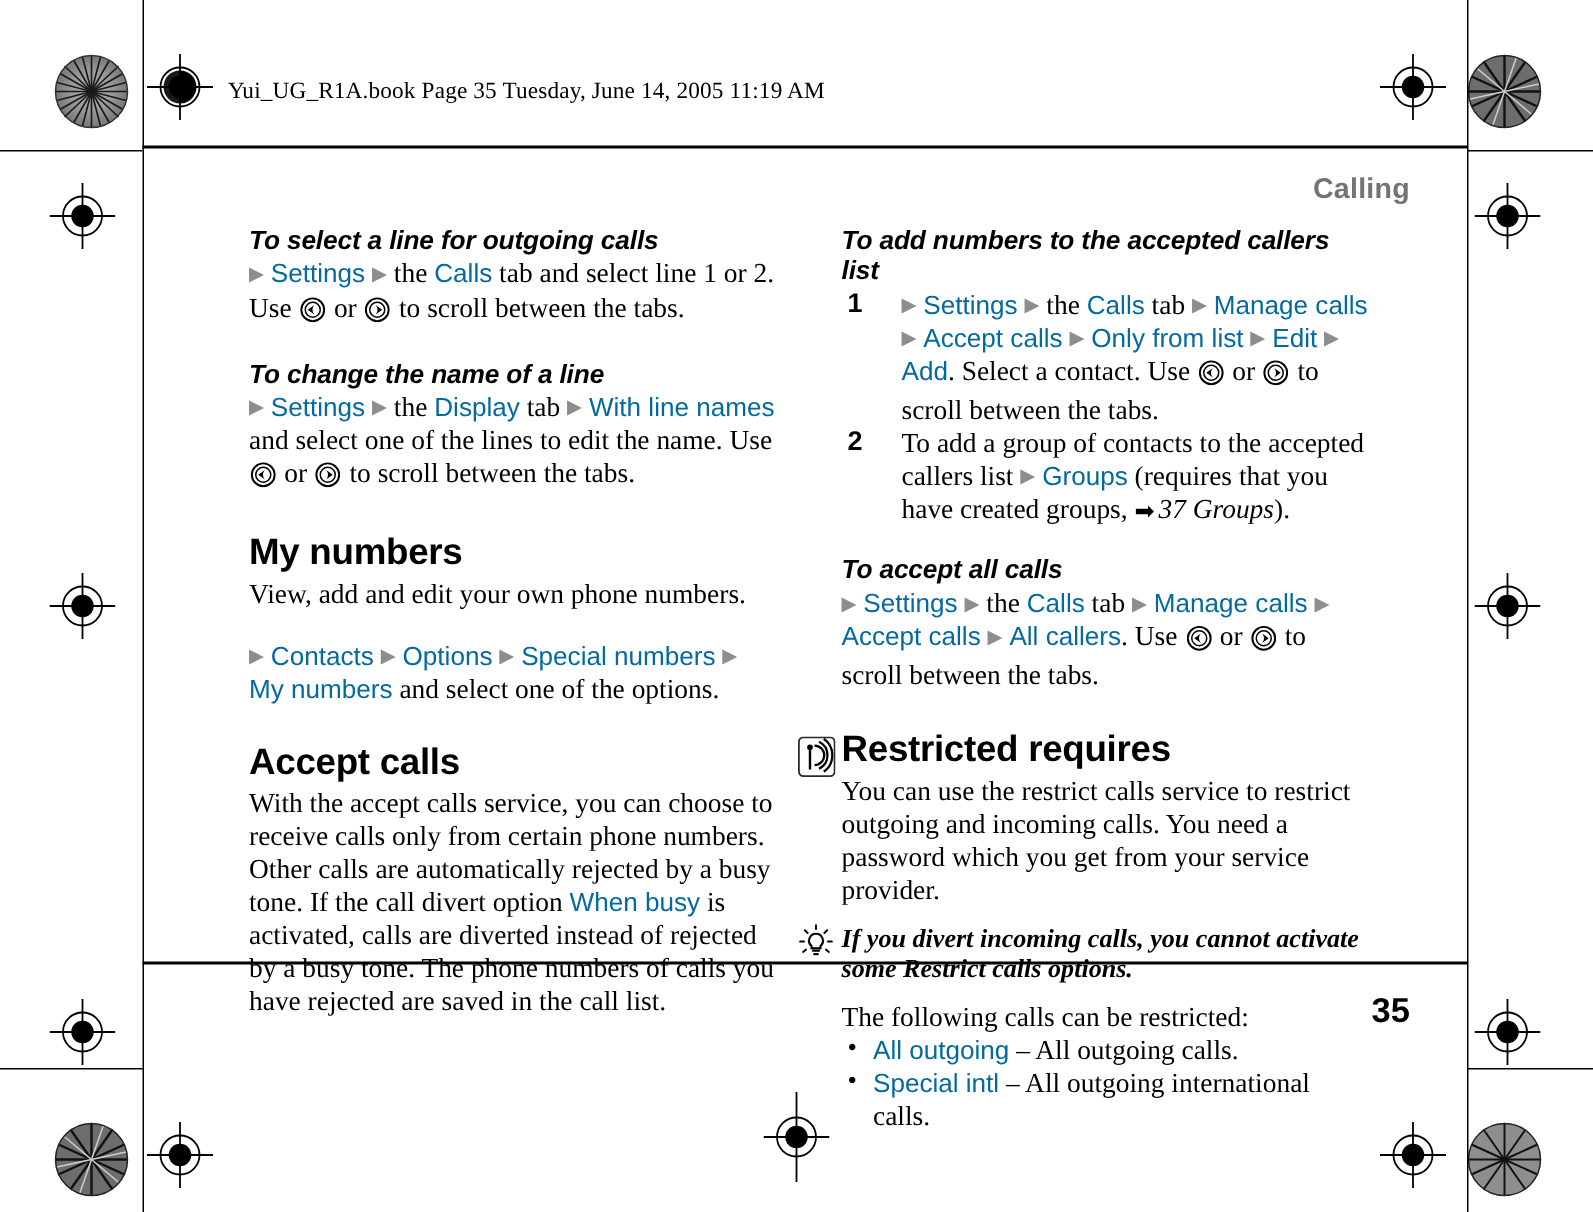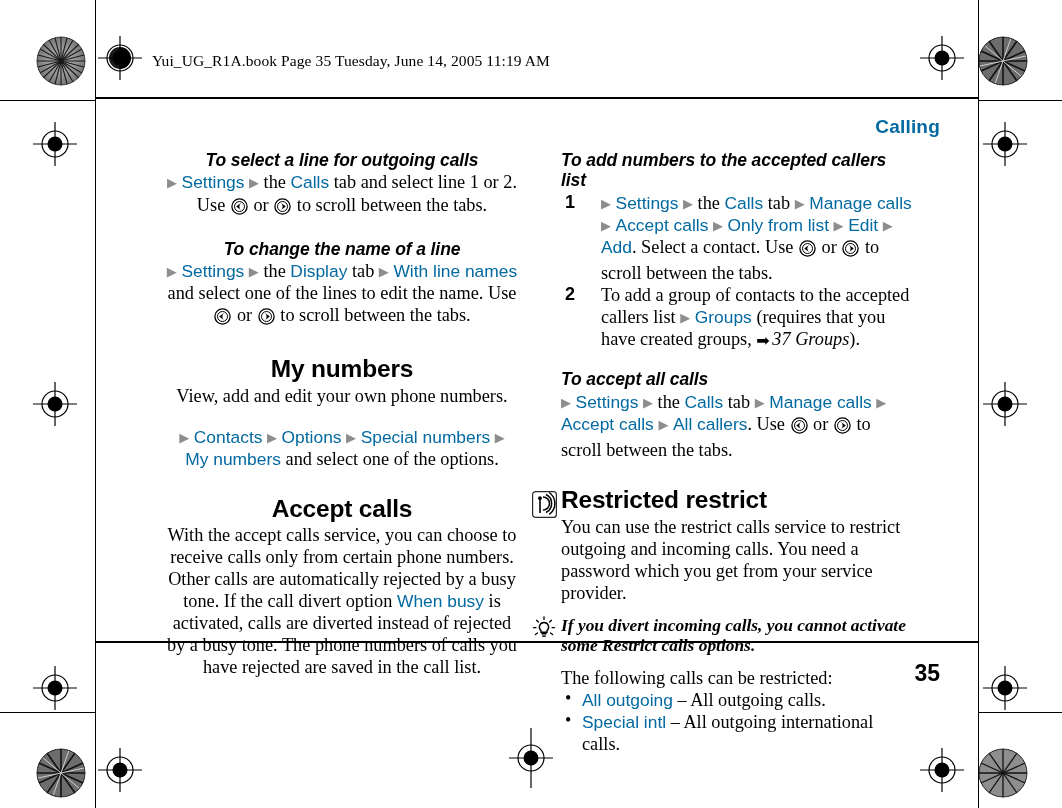--- a/index.html
+++ b/index.html
@@ -22,33 +22,33 @@
   .filestamp{
     position:absolute;left:152px;top:52px;
     font-family:"Liberation Serif", serif;
     font-size:15.5px;letter-spacing:.1px;color:#000;white-space:nowrap;
   }
   .rule-top{position:absolute;left:95px;top:97px;width:883px;height:2px;background:#000;}
 
   .running-head{
     position:absolute;right:122px;top:116px;
     font-family:"Liberation Sans", sans-serif;
-    font-weight:bold;font-size:19px;color:#0369a1;letter-spacing:.2px;
+    font-weight:bold;font-size:19px;color:#737373;letter-spacing:.2px;
   }
 
   .rule-bottom{position:absolute;left:95px;top:641px;width:883px;height:2px;background:#000;}
   .folio{
     position:absolute;right:122px;top:660px;
     font-family:Liberation Sans, sans-serif;
     font-weight:bold;font-size:23px;color:#000;
   }
 
   
   .col{position:absolute;top:150px;width:352px;}
-  .col-left{left:166px;text-align:center;}
+  .col-left{left:166px;}
   .col-right{left:561px;}
 
   h2.sec{
     font-family:"Liberation Sans", sans-serif;
     font-weight:bold;font-size:24.5px;color:#000;
     margin:0 0 2px 0;line-height:1.12;letter-spacing:-.2px;
   }
   h3.sub{
     font-family:"Liberation Sans", sans-serif;
     font-weight:bold;font-style:italic;font-size:17.5px;color:#000;
@@ -412,21 +412,21 @@
     <span class="margin-icon" style="left:-29px;top:5px;">
       <svg width="25" height="27" viewBox="0 0 25 27">
         <rect x="0.6" y="0.6" width="23.8" height="25.8" rx="3" fill="#fff" stroke="#2a2a2a" stroke-width="1.2"></rect>
         <line x1="8" y1="22" x2="8" y2="9" stroke="#000" stroke-width="1.6"></line>
         <circle cx="8" cy="7.2" r="1.9" fill="#000"></circle>
         <path d="M11 6 A6.5 6.5 0 0 1 11 19" fill="none" stroke="#000" stroke-width="1.5"></path>
         <path d="M14 3.5 A10 10 0 0 1 14 21.5" fill="none" stroke="#000" stroke-width="1.5"></path>
         <path d="M17.2 1.5 A13.5 13.5 0 0 1 17.2 23.5" fill="none" stroke="#000" stroke-width="1.5"></path>
       </svg>
     </span>
-    <h2 class="sec">Restricted restrict</h2>
+    <h2 class="sec">Restricted requires</h2>
     <p class="body">You can use the restrict calls service to restrict outgoing and incoming calls. You need a password which you get from your service provider.</p>
   </div>
 
   <div class="gap-sm"></div>
 
   <div class="noteblock">
     <span class="margin-icon" style="left:-29px;top:1px;">
       <svg width="24" height="24" viewBox="0 0 24 24">
         <path d="M12 6.5 a4.6 4.6 0 0 1 3 8.1 v1.6 h-6 v-1.6 a4.6 4.6 0 0 1 3 -8.1 z" fill="#fff" stroke="#000" stroke-width="1.4"></path>
         <rect x="9.4" y="17" width="5.2" height="1.5" fill="#000"></rect>

